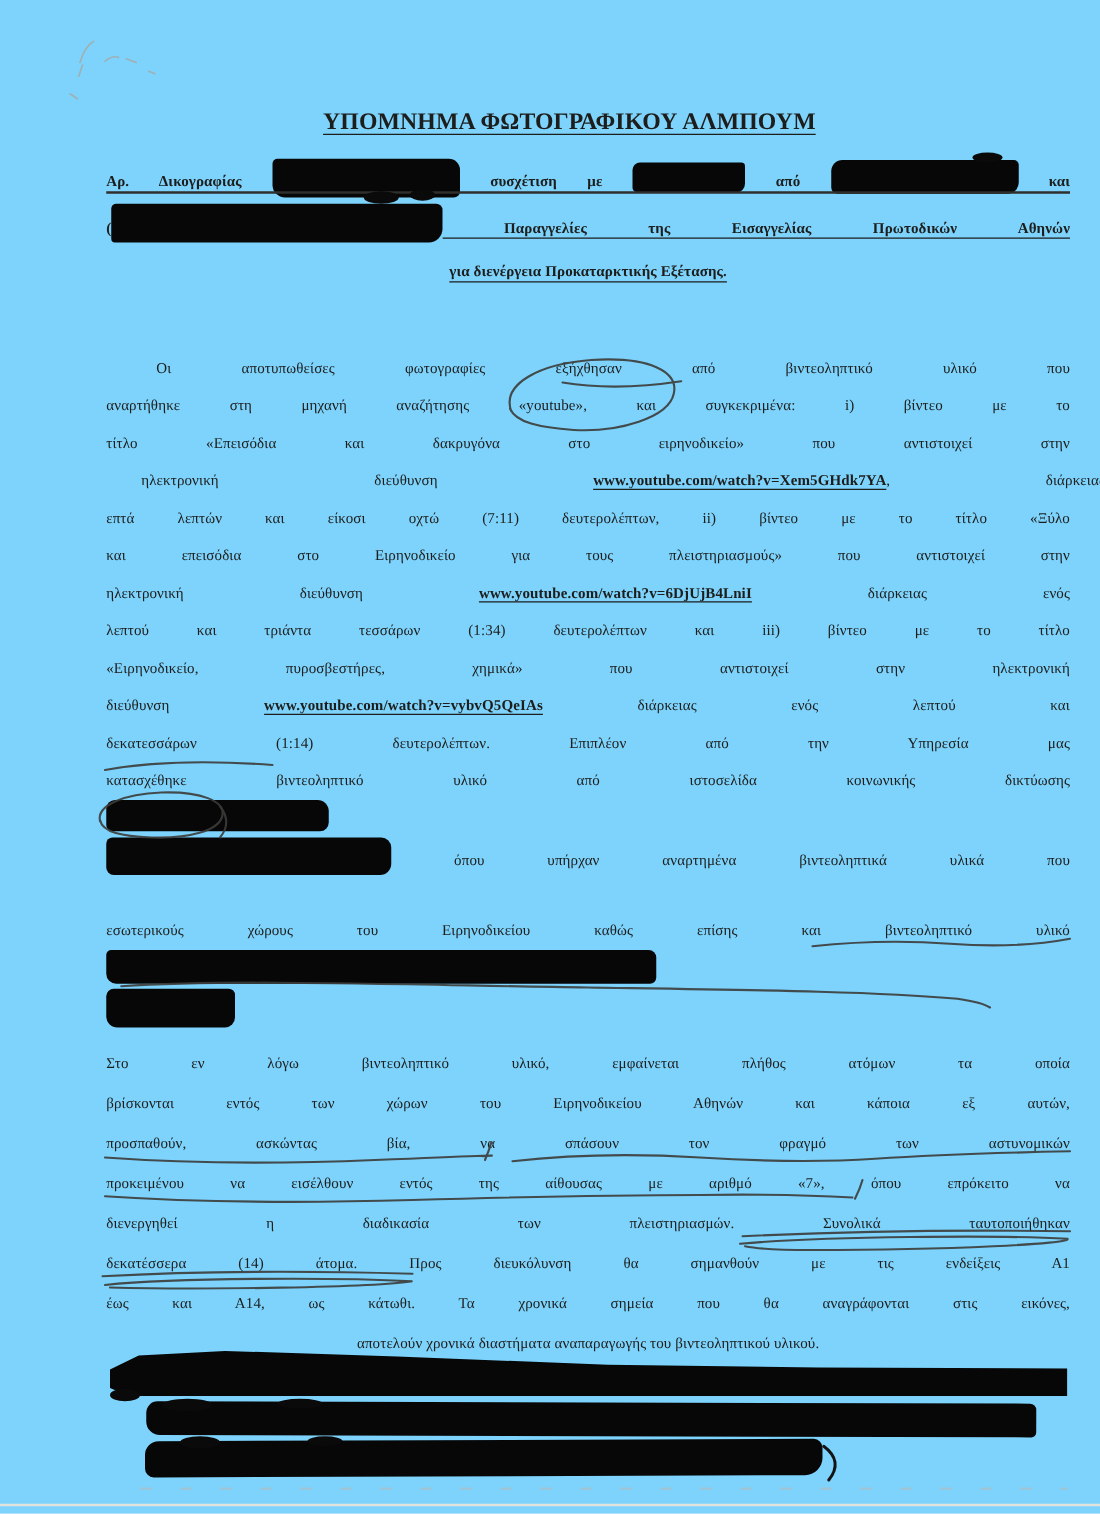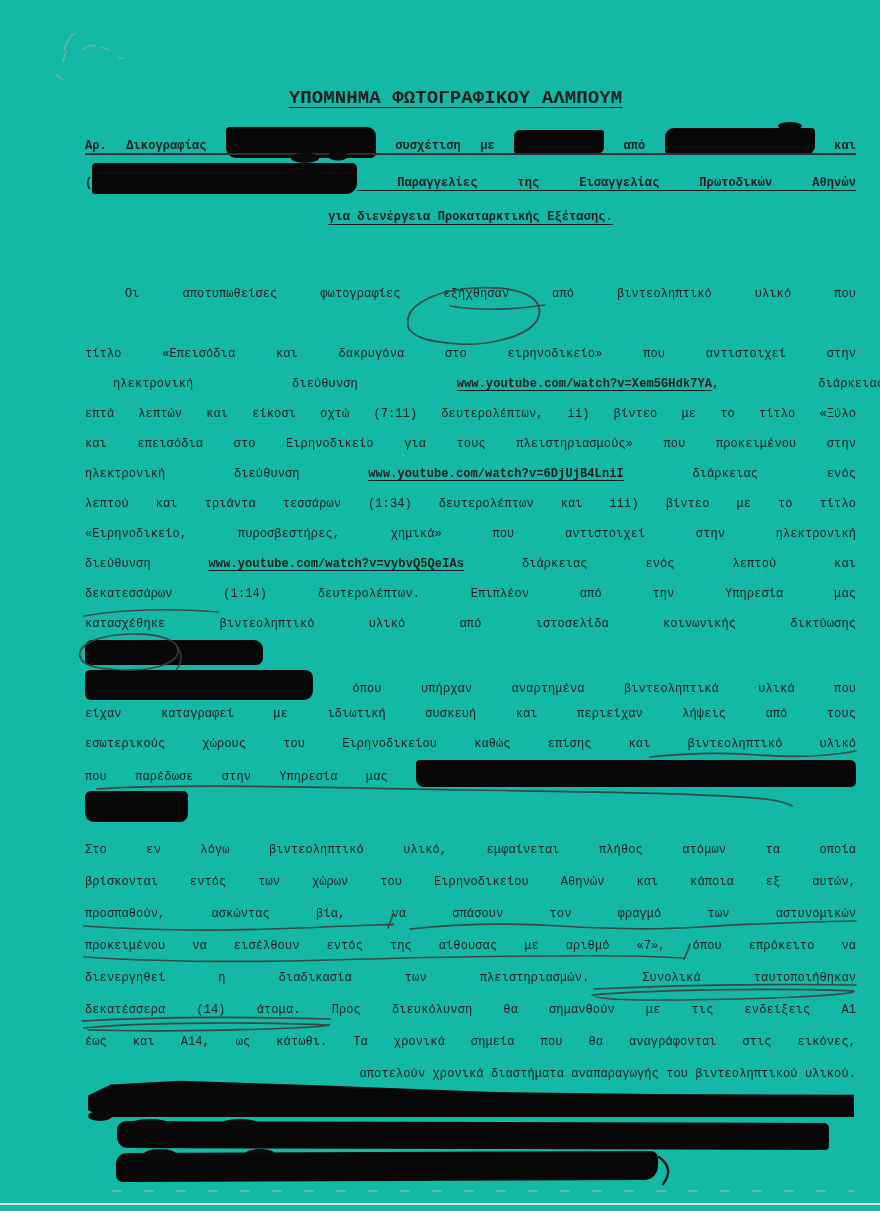--- a/index.html
+++ b/index.html
@@ -1,27 +1,27 @@
 <!DOCTYPE html>
 <html><head>
 <meta charset="utf-8">
 <style>
   html,body { margin:0; padding:0; background:#ffffff; }
   .page {
     position:relative; width:880px; height:1211px;
-    background:#14b8a6; overflow:hidden;
-    font-family:Liberation Mono, monospace;
+    background:#7dd3fc; overflow:hidden;
+    font-family:Liberation Serif, serif;
     color:#1d1d1b;
   }
   .ln {
     position:absolute; left:85px; width:771px;
     font-size:12px; line-height:28px; letter-spacing:0.1px;
   }
   .j   { text-align:justify; text-align-last:justify; text-justify:inter-word; }
-  .left{ text-align:right; }
+  .left{ text-align:center; }
   .ctr { text-align:center; }
   .b   { font-weight:bold; }
   .u   { text-decoration:underline; text-underline-offset:4px; text-decoration-thickness:1.4px; }
   .ind { text-indent:40px; }
   .title-line { top:84px; left:70px; font-size:19px; }
   .url { font-weight:bold; text-decoration:underline; text-underline-offset:3px; text-decoration-thickness:1.4px; }
 
   
   .rx { display:inline-block; background:#070707; border-radius:2px; }
   .rx-h1a { width:150px; height:31px; vertical-align:-9px; border-radius:4px 9px 5px 10px; }
@@ -55,35 +55,35 @@
   <div class="ln ctr b u title-line">ΥΠΟΜΝΗΜΑ ΦΩΤΟΓΡΑΦΙΚΟΥ ΑΛΜΠΟΥΜ</div>
 
   <div class="ln j b" style="top:127px;"><span>Αρ. Δικογραφίας </span><span class="rx rx-h1a"></span><span> συσχέτιση με </span><span class="rx rx-h1b"></span><span> από </span><span class="rx rx-h1c"></span><span> και</span></div>
   <div class="hrule"></div>
 
   <div class="ln j b" style="top:163px;"><span>(</span><span class="rx rx-h2"></span><span class="u"> Παραγγελίες της Εισαγγελίας Πρωτοδικών Αθηνών</span></div>
 
   <div class="ln ctr b" style="top:203px;"><span class="u">για διενέργεια Προκαταρκτικής Εξέτασης.</span></div>
 
   <div class="ln j ind" style="top:280px;">Οι αποτυπωθείσες φωτογραφίες εξήχθησαν από βιντεοληπτικό υλικό που</div>
+  <div class="ln j" style="top:310px;">αναρτήθηκε στη μηχανή αναζήτησης «youtube», και συγκεκριμένα: i) βίντεο με το</div>
   <div class="ln j" style="top:340px;">τίτλο «Επεισόδια και δακρυγόνα στο ειρηνοδικείο» που αντιστοιχεί στην</div>
   <div class="ln j" style="top:370px;margin-left:28px;"><span>ηλεκτρονική διεύθυνση </span><span class="url">www.youtube.com/watch?v=Xem5GHdk7YA</span><span>, διάρκειας</span></div>
   <div class="ln j" style="top:400px;">επτά λεπτών και είκοσι οχτώ (7:11) δευτερολέπτων, ii) βίντεο με το τίτλο «Ξύλο</div>
-  <div class="ln j" style="top:430px;">και επεισόδια στο Ειρηνοδικείο για τους πλειστηριασμούς» που προκειμένου στην</div>
+  <div class="ln j" style="top:430px;">και επεισόδια στο Ειρηνοδικείο για τους πλειστηριασμούς» που αντιστοιχεί στην</div>
   <div class="ln j" style="top:460px;"><span>ηλεκτρονική διεύθυνση </span><span class="url">www.youtube.com/watch?v=6DjUjB4LniI</span><span> διάρκειας ενός</span></div>
   <div class="ln j" style="top:490px;">λεπτού και τριάντα τεσσάρων (1:34) δευτερολέπτων και iii) βίντεο με το τίτλο</div>
   <div class="ln j" style="top:520px;">«Ειρηνοδικείο, πυροσβεστήρες, χημικά» που αντιστοιχεί στην ηλεκτρονική</div>
   <div class="ln j" style="top:550px;"><span>διεύθυνση </span><span class="url">www.youtube.com/watch?v=vybvQ5QeIAs</span><span> διάρκειας ενός λεπτού και</span></div>
   <div class="ln j" style="top:580px;">δεκατεσσάρων (1:14) δευτερολέπτων. Επιπλέον από την Υπηρεσία μας</div>
   <div class="ln j" style="top:610px;">κατασχέθηκε βιντεοληπτικό υλικό από ιστοσελίδα κοινωνικής δικτύωσης</div>
   <div class="ln j" style="top:640px;"><span class="rx rx-p1a"></span></div>
   <div class="ln j" style="top:670px;"><span class="rx rx-p1b"></span><span> όπου υπήρχαν αναρτημένα βιντεοληπτικά υλικά που</span></div>
-  <div class="ln j" style="top:700px;">είχαν καταγραφεί με ιδιωτική συσκευή και περιείχαν λήψεις από τους</div>
   <div class="ln j" style="top:730px;">εσωτερικούς χώρους του Ειρηνοδικείου καθώς επίσης και βιντεοληπτικό υλικό</div>
-  <div class="ln j" style="top:760px;"><span>που παρέδωσε στην Υπηρεσία μας </span><span class="rx rx-p1c"></span></div>
+  <div class="ln j" style="top:760px;"><span class="rx rx-p1c"></span></div>
   <div class="blk blk-p1d"></div>
 
   <div class="ln j" style="top:836px;">Στο εν λόγω βιντεοληπτικό υλικό, εμφαίνεται πλήθος ατόμων τα οποία</div>
   <div class="ln j" style="top:868px;">βρίσκονται εντός των χώρων του Ειρηνοδικείου Αθηνών και κάποια εξ αυτών,</div>
   <div class="ln j" style="top:900px;">προσπαθούν, ασκώντας βία, να σπάσουν τον φραγμό των αστυνομικών</div>
   <div class="ln j" style="top:932px;">προκειμένου να εισέλθουν εντός της αίθουσας με αριθμό «7», όπου επρόκειτο να</div>
   <div class="ln j" style="top:964px;">διενεργηθεί η διαδικασία των πλειστηριασμών. Συνολικά ταυτοποιήθηκαν</div>
   <div class="ln j" style="top:996px;">δεκατέσσερα (14) άτομα. Προς διευκόλυνση θα σημανθούν με τις ενδείξεις Α1</div>
   <div class="ln j" style="top:1028px;">έως και Α14, ως κάτωθι. Τα χρονικά σημεία που θα αναγράφονται στις εικόνες,</div>
   <div class="ln left" style="top:1060px;">αποτελούν χρονικά διαστήματα αναπαραγωγής του βιντεοληπτικού υλικού.</div>

